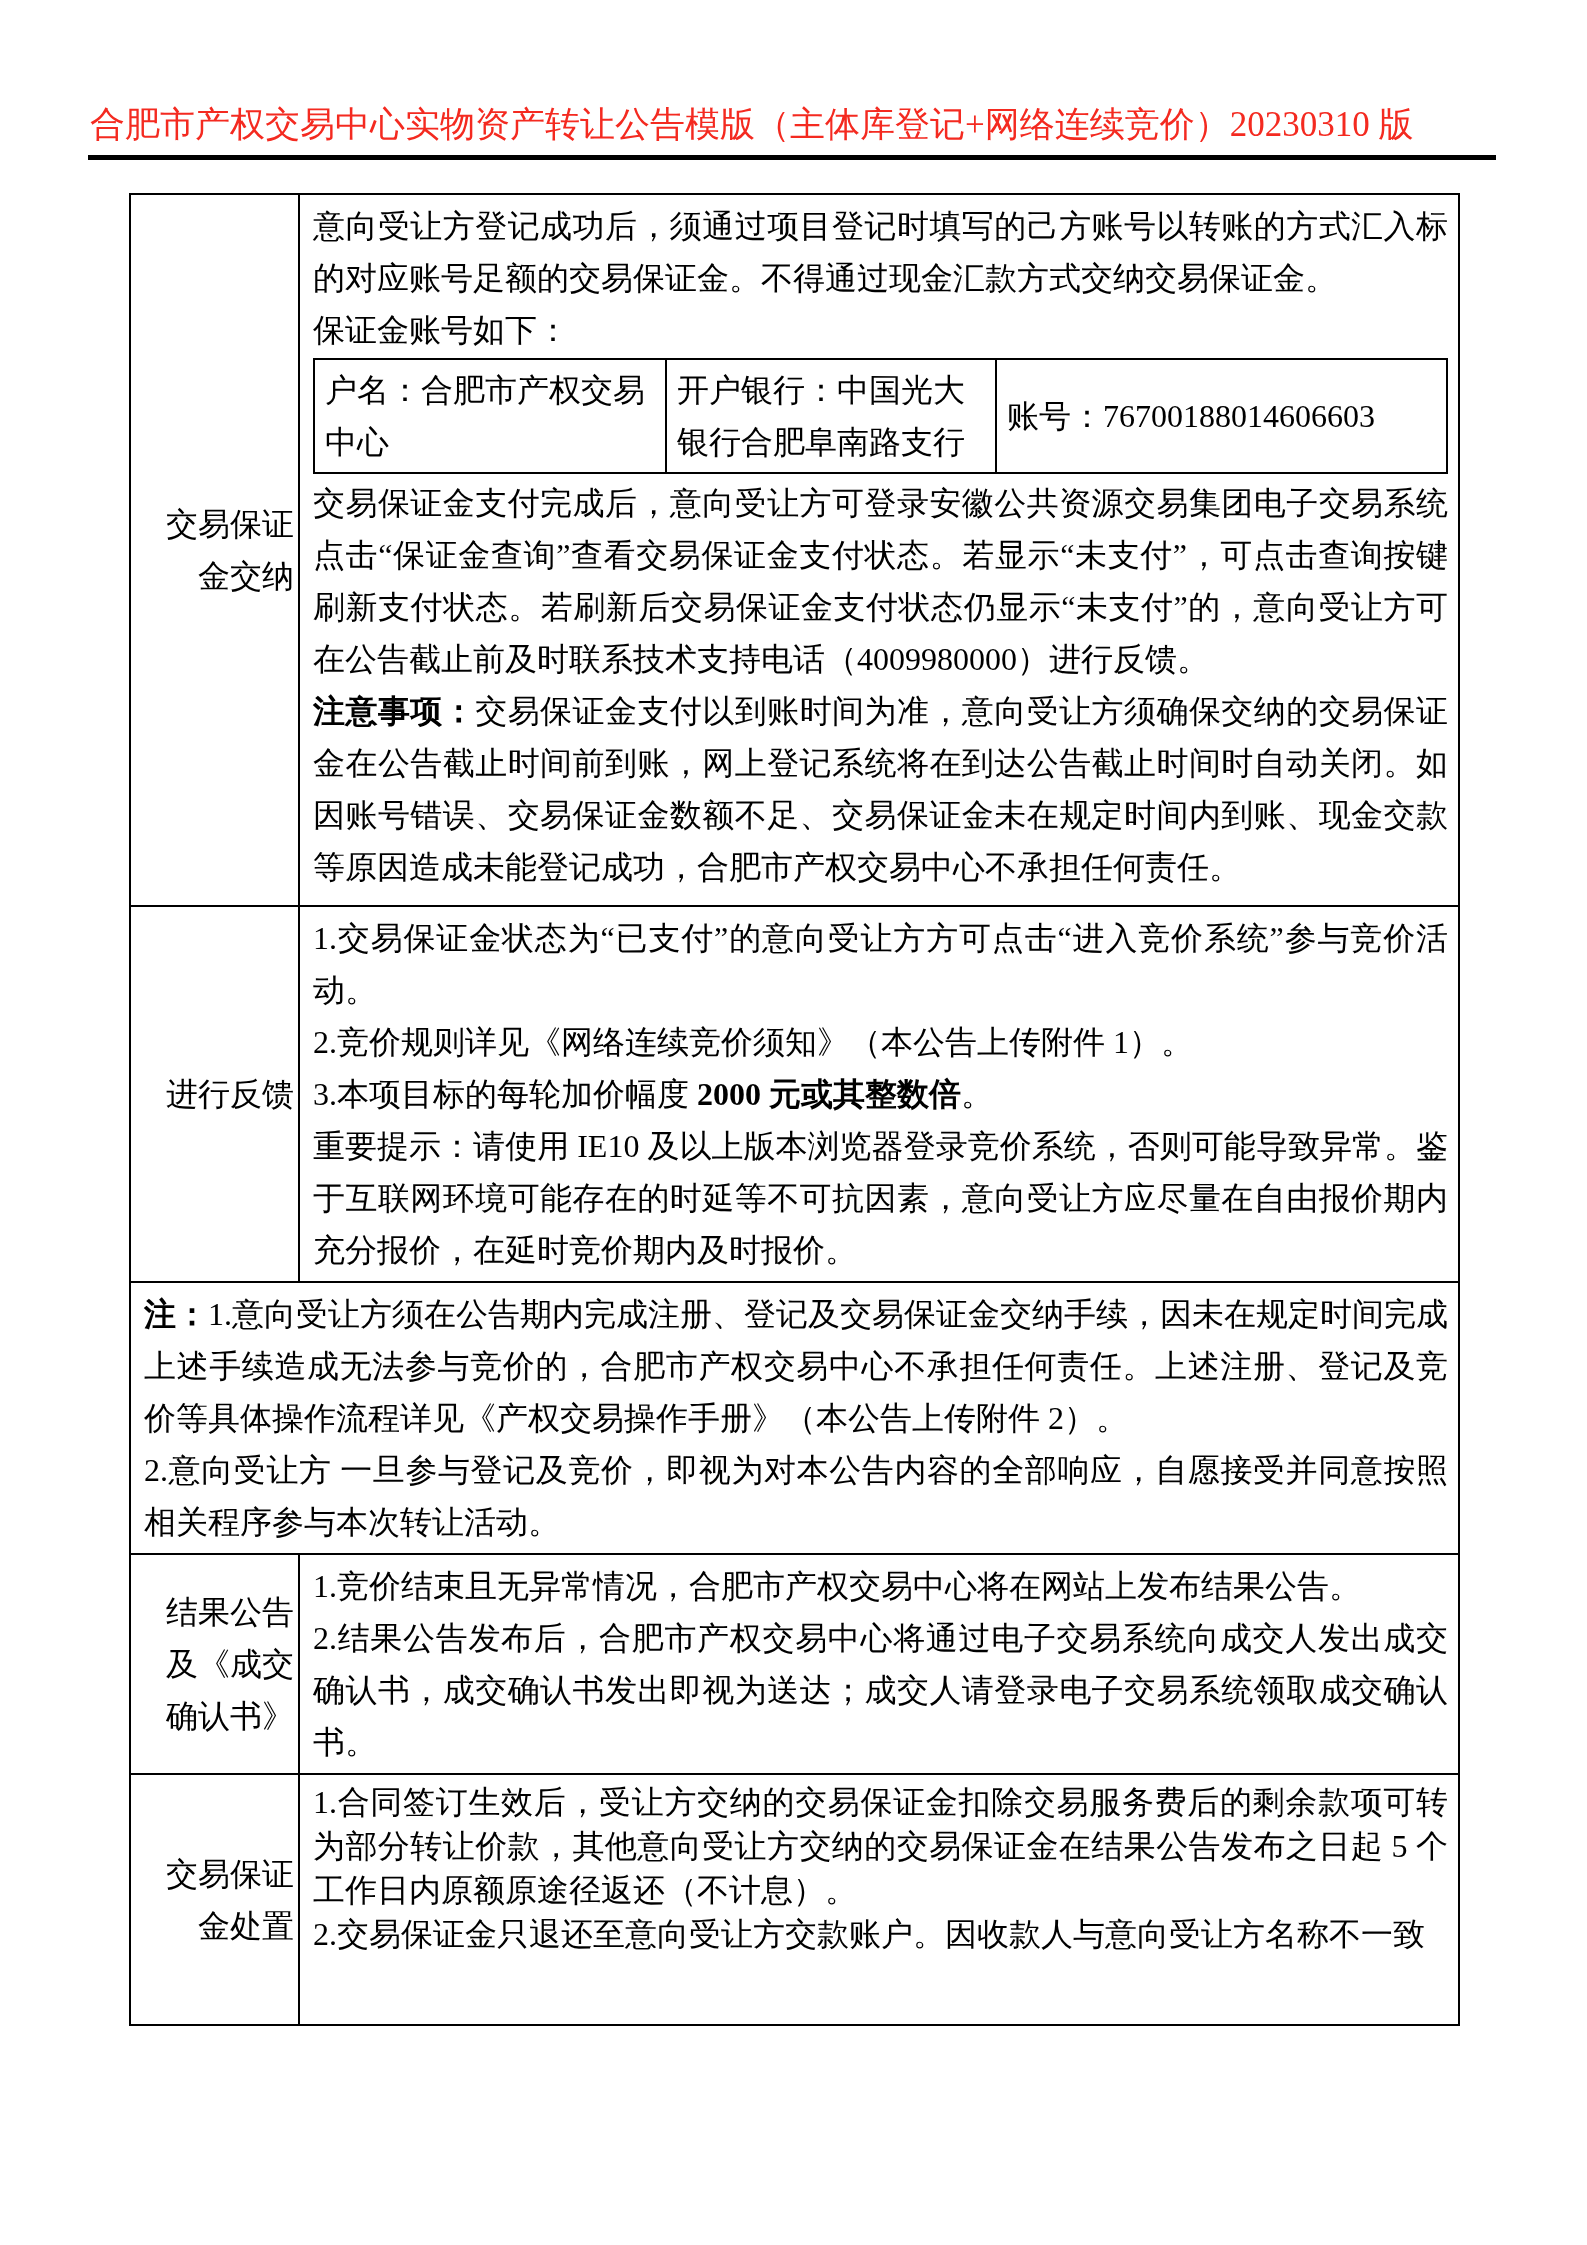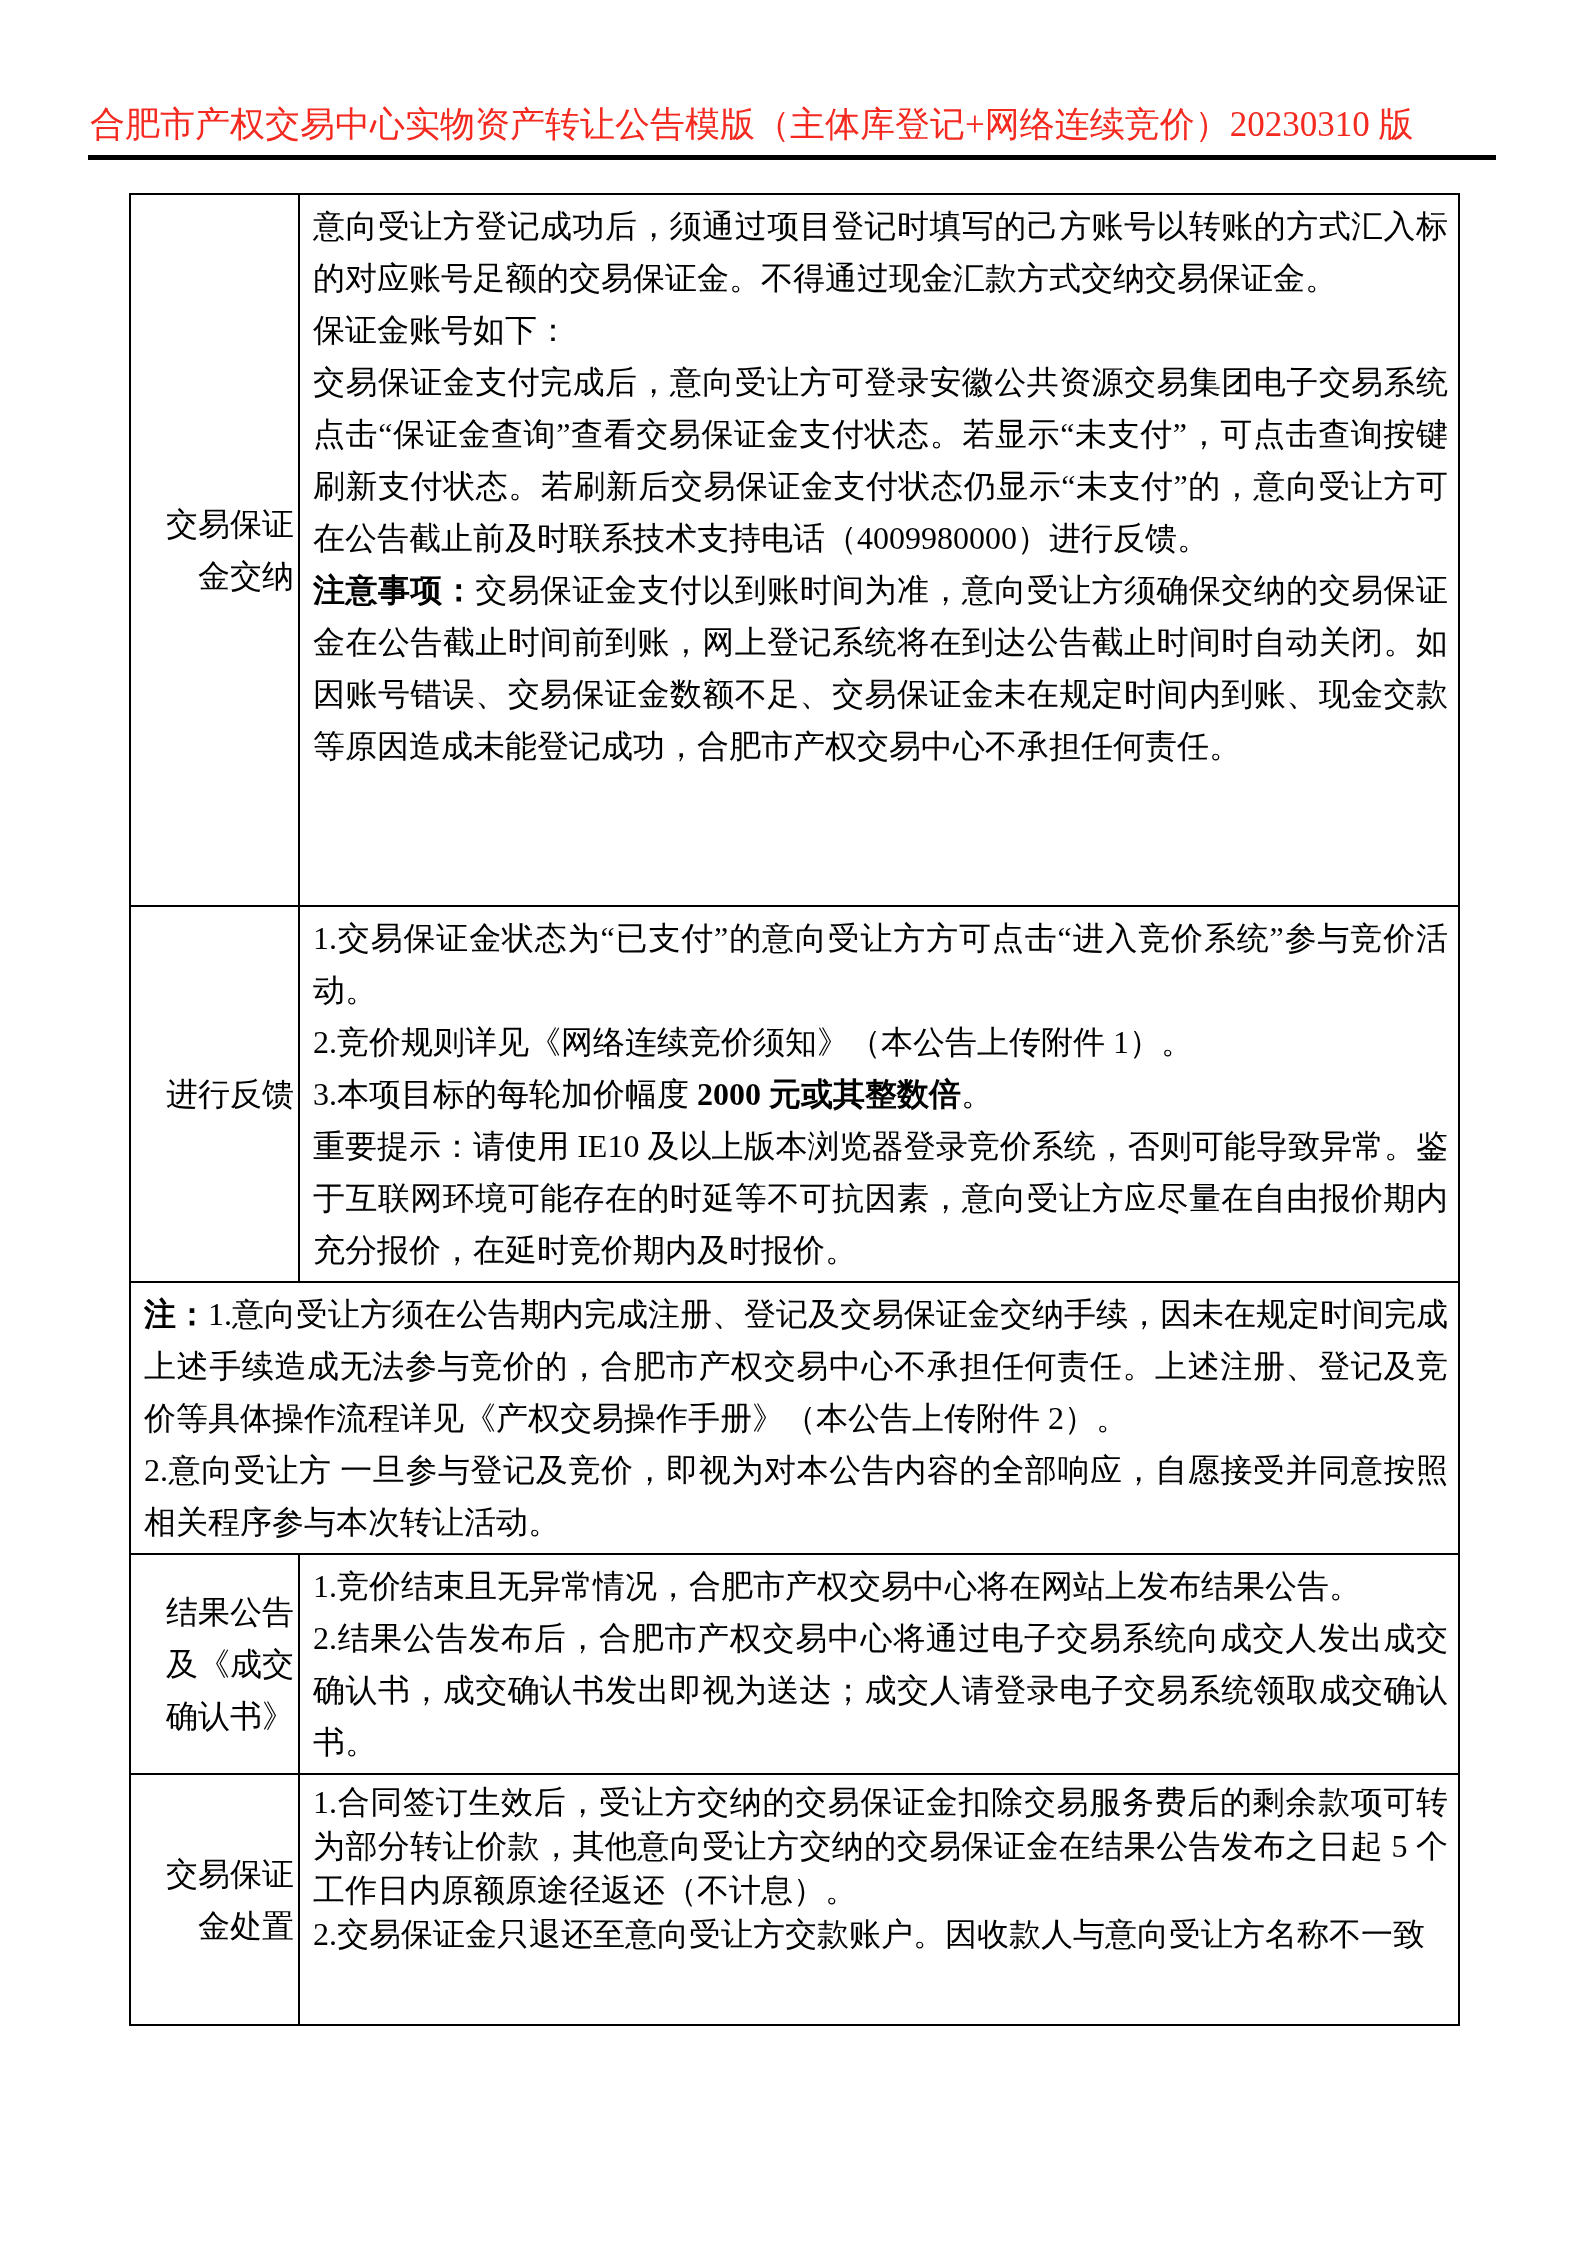--- a/index.html
+++ b/index.html
@@ -96,20 +96,34 @@
       <col>
     </colgroup>
     <tbody>
 
       <tr style="height:712px">
         <td class="label-cell">交易保证
 金交纳</td>
         <td class="content-cell">
           <p>意向受让方登记成功后，须通过项目登记时填写的己方账号以转账的方式汇入标的对应账号足额的交易保证金。不得通过现金汇款方式交纳交易保证金。</p>
           <p>保证金账号如下：</p>
+          <table class="bank-table">
+            <colgroup>
+              <col style="width:352px">
+              <col style="width:330px">
+              <col>
+            </colgroup>
+            <tbody>
+              <tr>
+                <td>户名：合肥市产权交易中心</td>
+                <td>开户银行：中国光大银行合肥阜南路支行</td>
+                <td>账号：76700188014606603</td>
+              </tr>
+            </tbody>
+          </table>
           <p>交易保证金支付完成后，意向受让方可登录安徽公共资源交易集团电子交易系统点击“保证金查询”查看交易保证金支付状态。若显示“未支付”，可点击查询按键刷新支付状态。若刷新后交易保证金支付状态仍显示“未支付”的，意向受让方可在公告截止前及时联系技术支持电话（4009980000）进行反馈。</p>
           <p><span class="bold">注意事项：</span><span>交易保证金支付以到账时间为准，意向受让方须确保交纳的交易保证金在公告截止时间前到账，网上登记系统将在到达公告截止时间时自动关闭。如因账号错误、交易保证金数额不足、交易保证金未在规定时间内到账、现金交款等原因造成未能登记成功，合肥市产权交易中心不承担任何责任。</span></p>
         </td>
       </tr>
 
       <tr style="height:360px">
         <td class="label-cell">进行反馈</td>
         <td class="content-cell">
           <p>1.交易保证金状态为“已支付”的意向受让方方可点击“进入竞价系统”参与竞价活动。</p>
           <p>2.竞价规则详见《网络连续竞价须知》（本公告上传附件 1）。</p>

